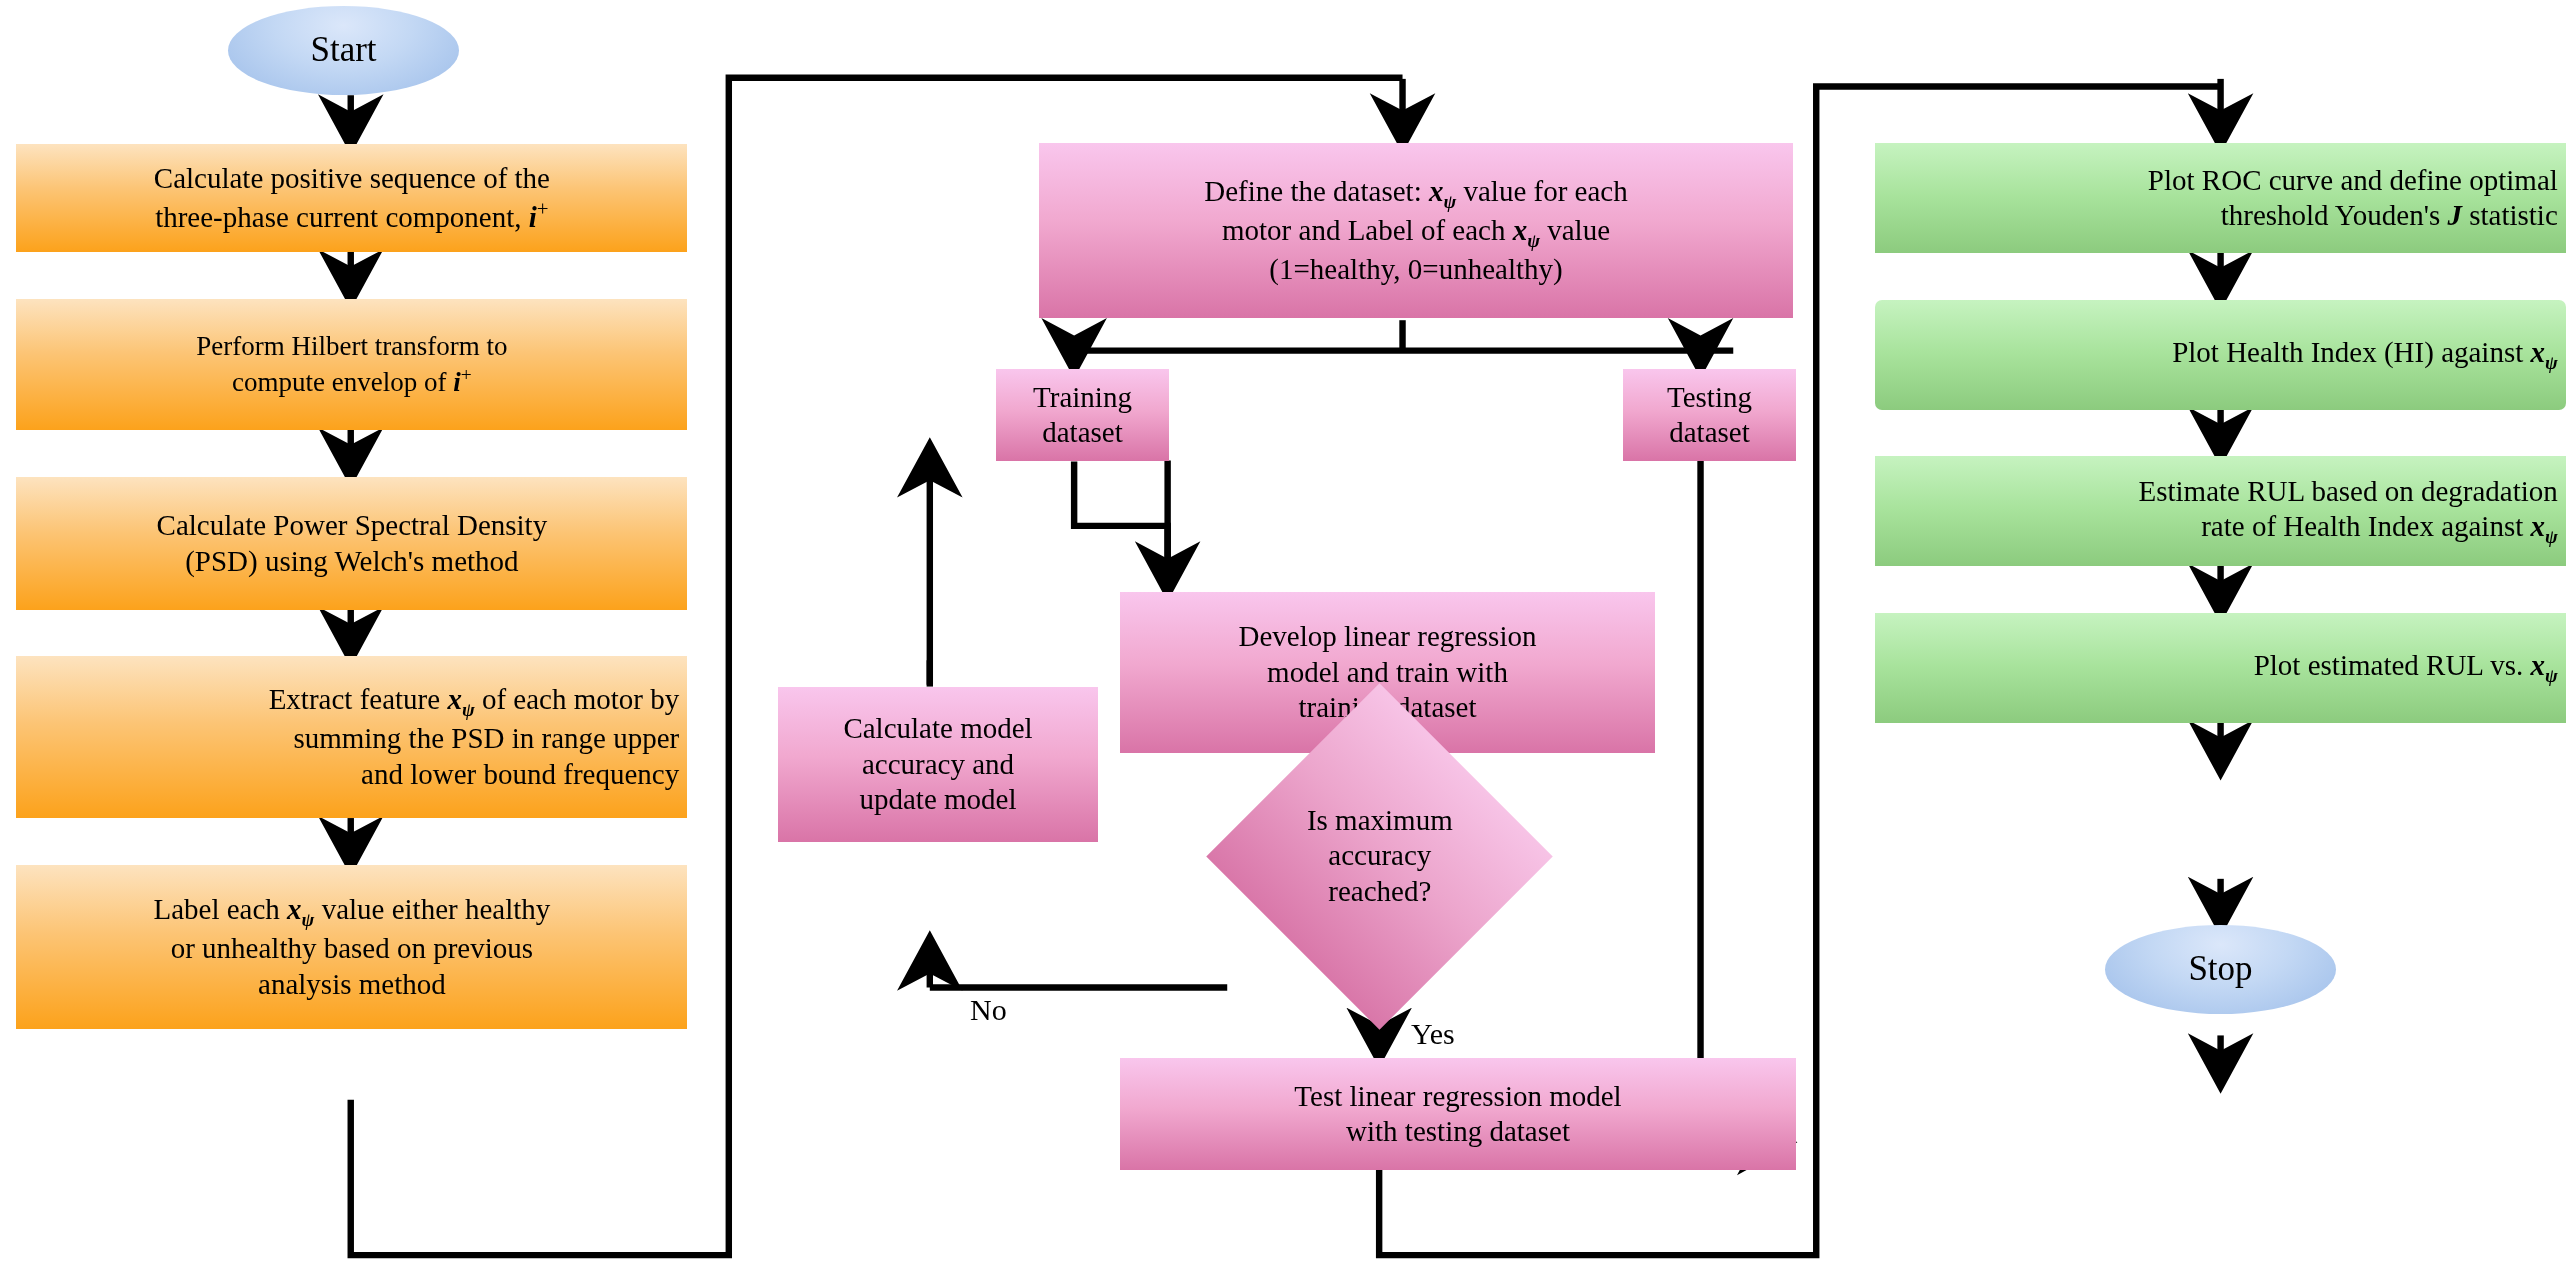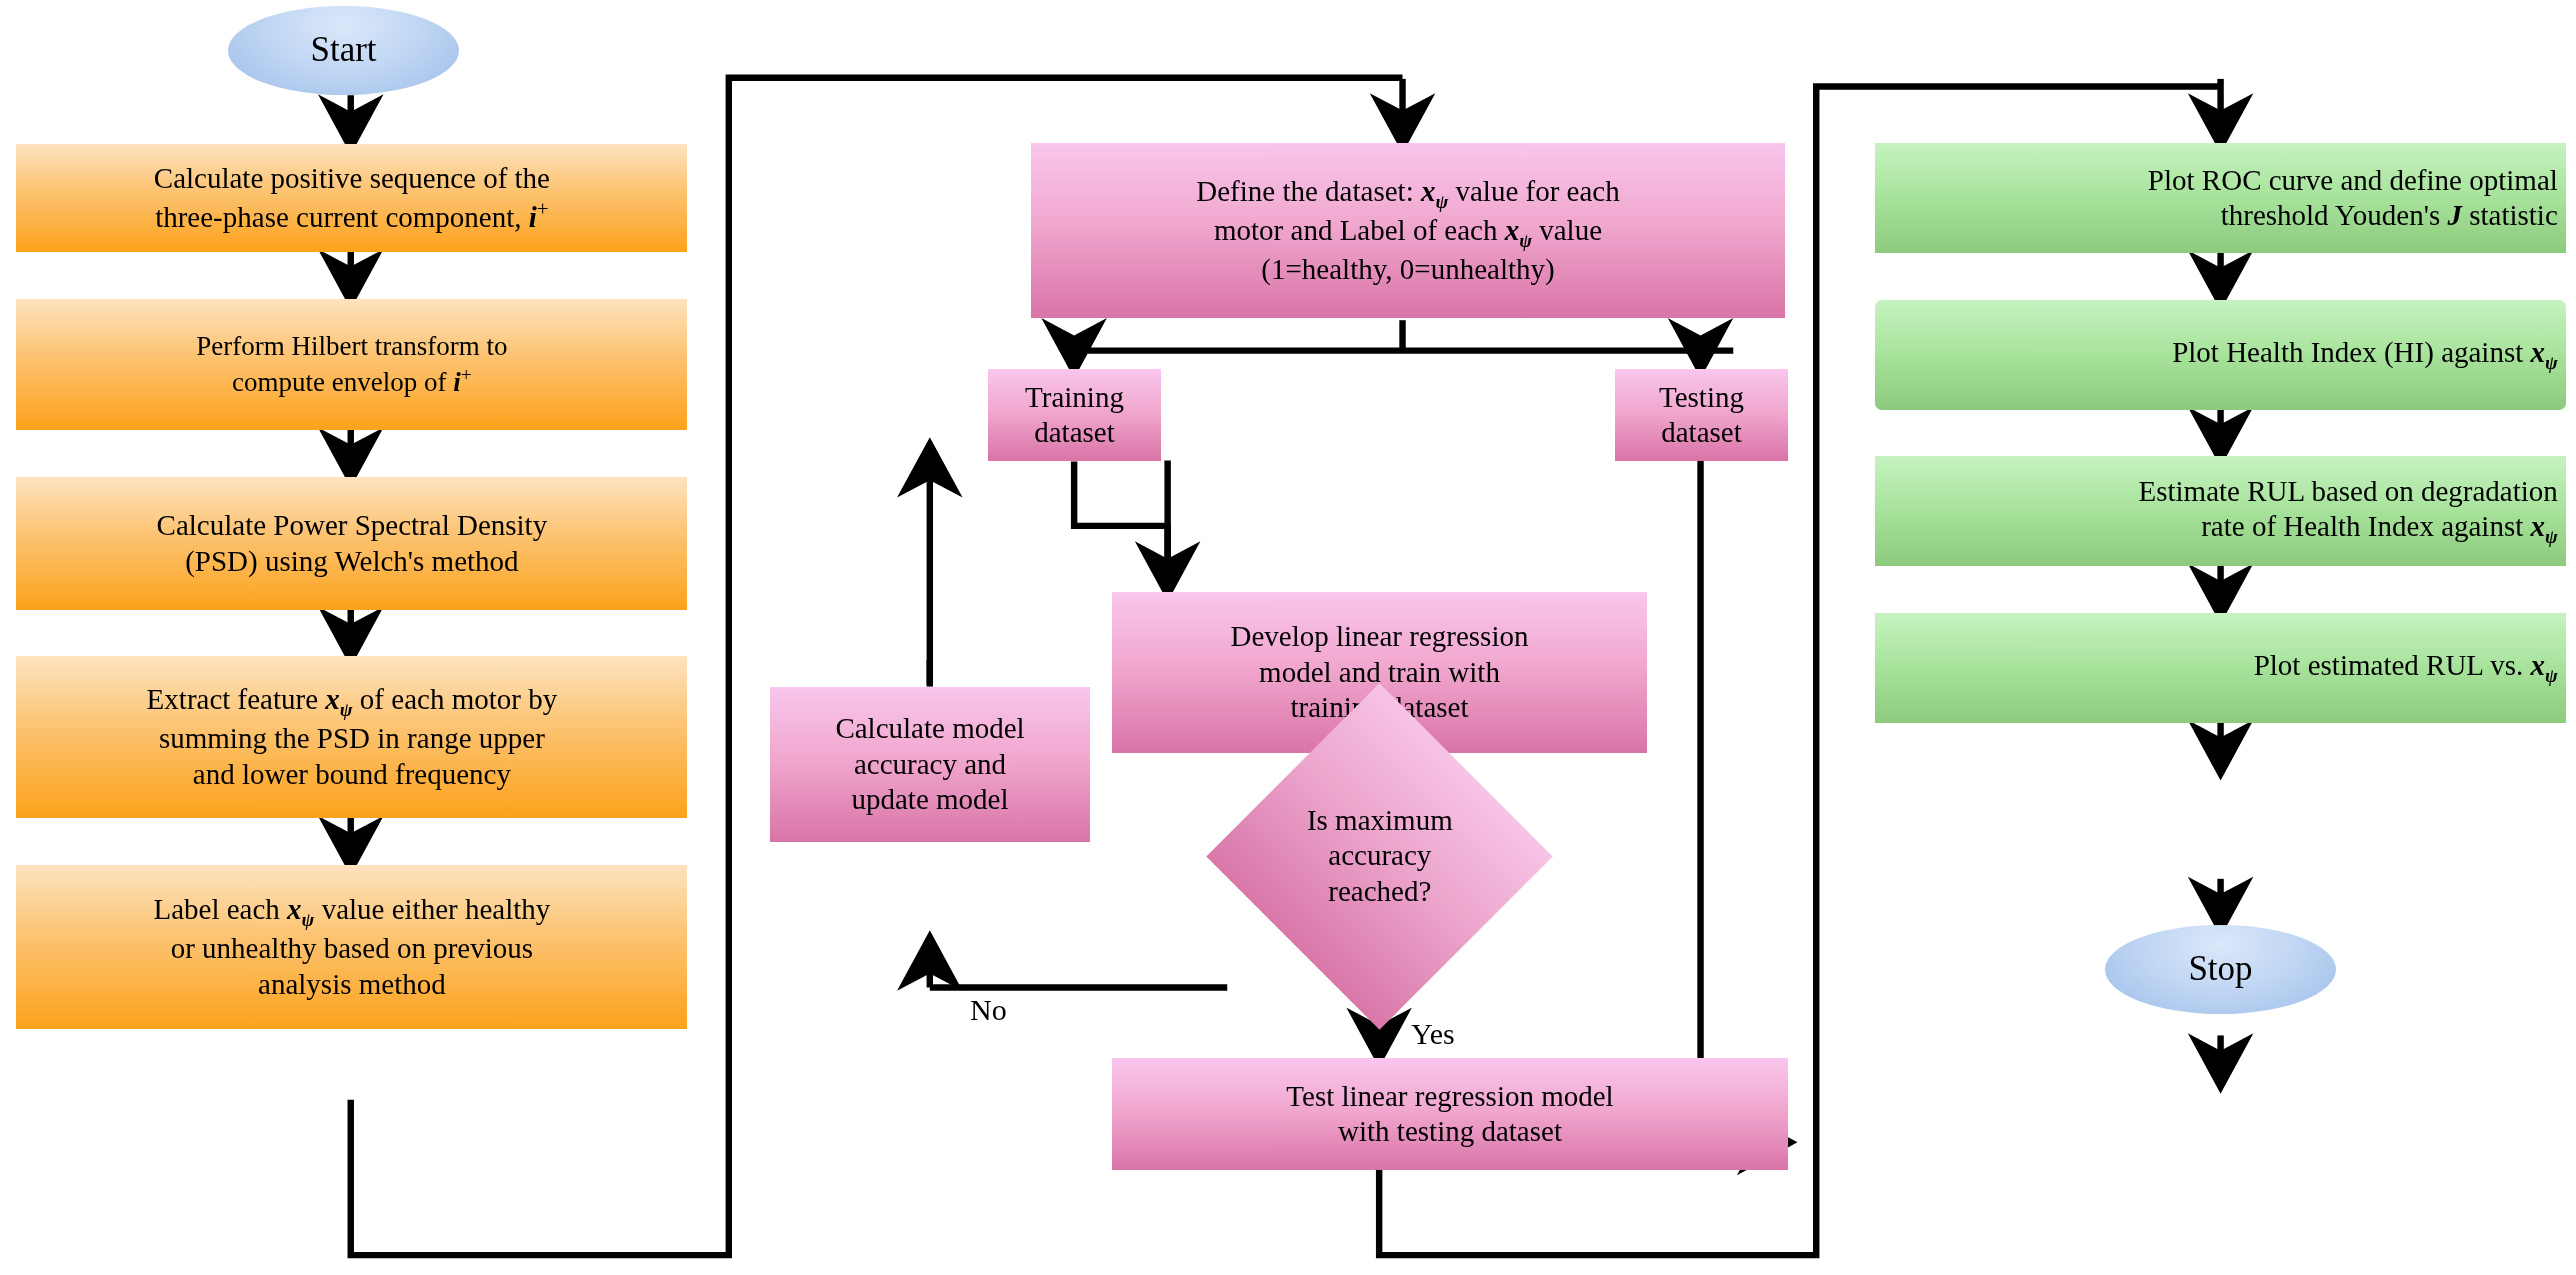--- a/index.html
+++ b/index.html
@@ -1,21 +1,21 @@
 <!DOCTYPE html>
 <html style="font-size:9.4px"><head>
 <meta charset="utf-8">
 <style>
   html,body{margin:0;padding:0;background:#fff;}
   #stage{position:relative;width:2576px;height:1275px;background:#ffffff;
          font-family:"Liberation Serif","DejaVu Serif",serif;overflow:hidden;}
   .node{position:absolute;display:flex;align-items:center;justify-content:center;
         text-align:center;color:#000;line-height:1.22;box-sizing:border-box;}
   .orange{background:linear-gradient(180deg,#fde3bf 0%,#fcc474 42%,#fca21b 100%);}
-  .pink  {background:linear-gradient(180deg,#f9c6ed 0%,#f1a8cf 45%,#d974a7 100%);}
+  .pink  {background:linear-gradient(180deg,#f9c6ed 0%,#f1a8cf 45%,#d974a7 100%);margin-left:8px;}
   .green {background:linear-gradient(180deg,#c6f3c0 0%,#a8e39c 48%,#8ccb7e 100%);text-align:right;}
   .ellipse{background:radial-gradient(ellipse at 50% 22%,#dbe7fa 0%,#c3d8f4 42%,#9dbde9 100%);
            border-radius:50%;}
   .diamond{background:linear-gradient(180deg,#f7c3e6 0%,#eca5cc 45%,#d977a9 100%);
            transform:rotate(45deg);}
   .diamond > span{transform:rotate(-45deg);display:block;width:132%;}
   .txt{padding:0 8.2px;width:100%;}
   .lbl{position:absolute;color:#000;}
   svg.wires{position:absolute;left:0;top:0;width:2576px;height:1275px;
             pointer-events:none;overflow:visible;}
@@ -102,21 +102,21 @@
       Perform Hilbert transform to<br>compute envelop of <span class="var">i</span><span class="sup">+</span>
     </span>
   </div>
 
   <div class="node orange" style="left:16.4px;top:477px;width:671px;height:133px;font-size:29px;">
     <span class="txt">
       Calculate Power Spectral Density<br>(PSD) using Welch's method
     </span>
   </div>
 
-  <div class="node orange" style="left:16.4px;top:656px;width:671px;height:162px;font-size:29px;">
+  <div class="node orange" style="left:16.4px;top:656px;width:671px;height:162px;font-size:29px;text-align:right;">
     <span class="txt">
       Extract feature <span class="var">x</span><span class="sub var">ψ</span> of each motor by<br>summing the PSD in range upper<br>and lower bound frequency
     </span>
   </div>
 
   <div class="node orange" style="left:16.4px;top:865px;width:671px;height:164px;font-size:29px;">
     <span class="txt">
       Label each <span class="var">x</span><span class="sub var">ψ</span> value either healthy<br>or unhealthy based on previous<br>analysis method
     </span>
   </div>

